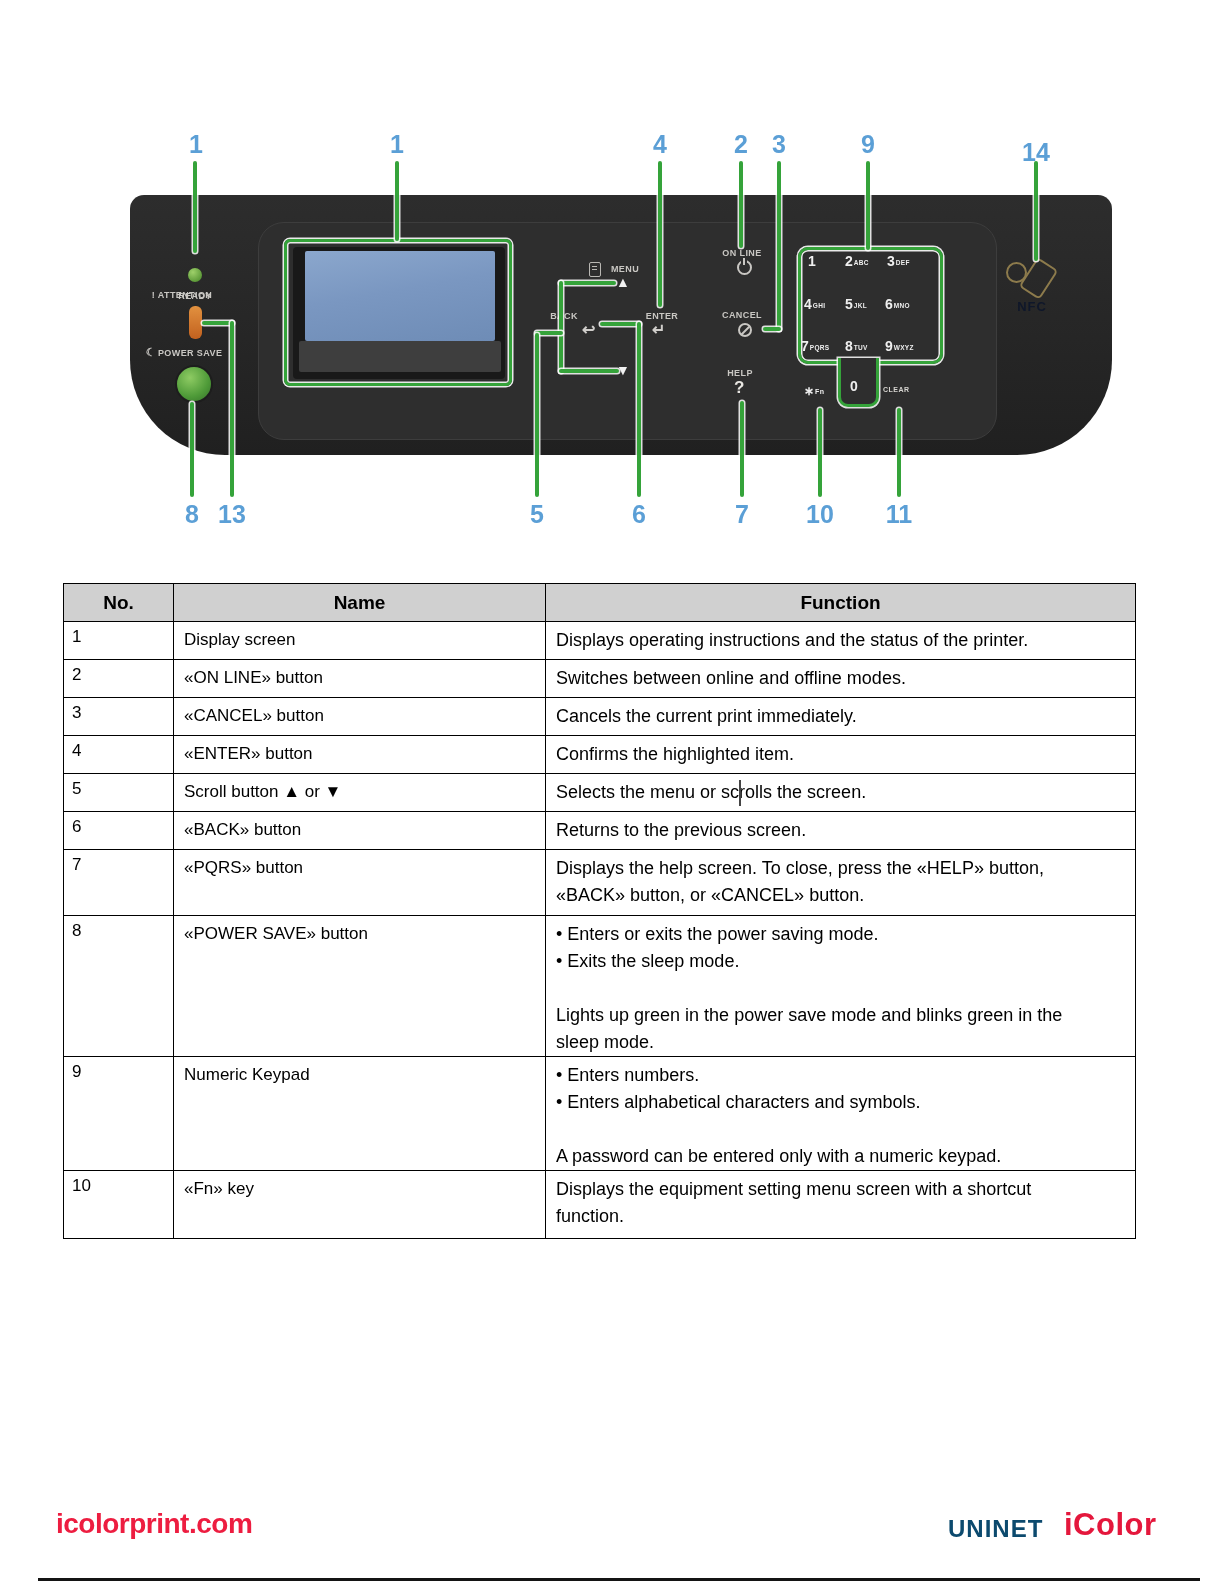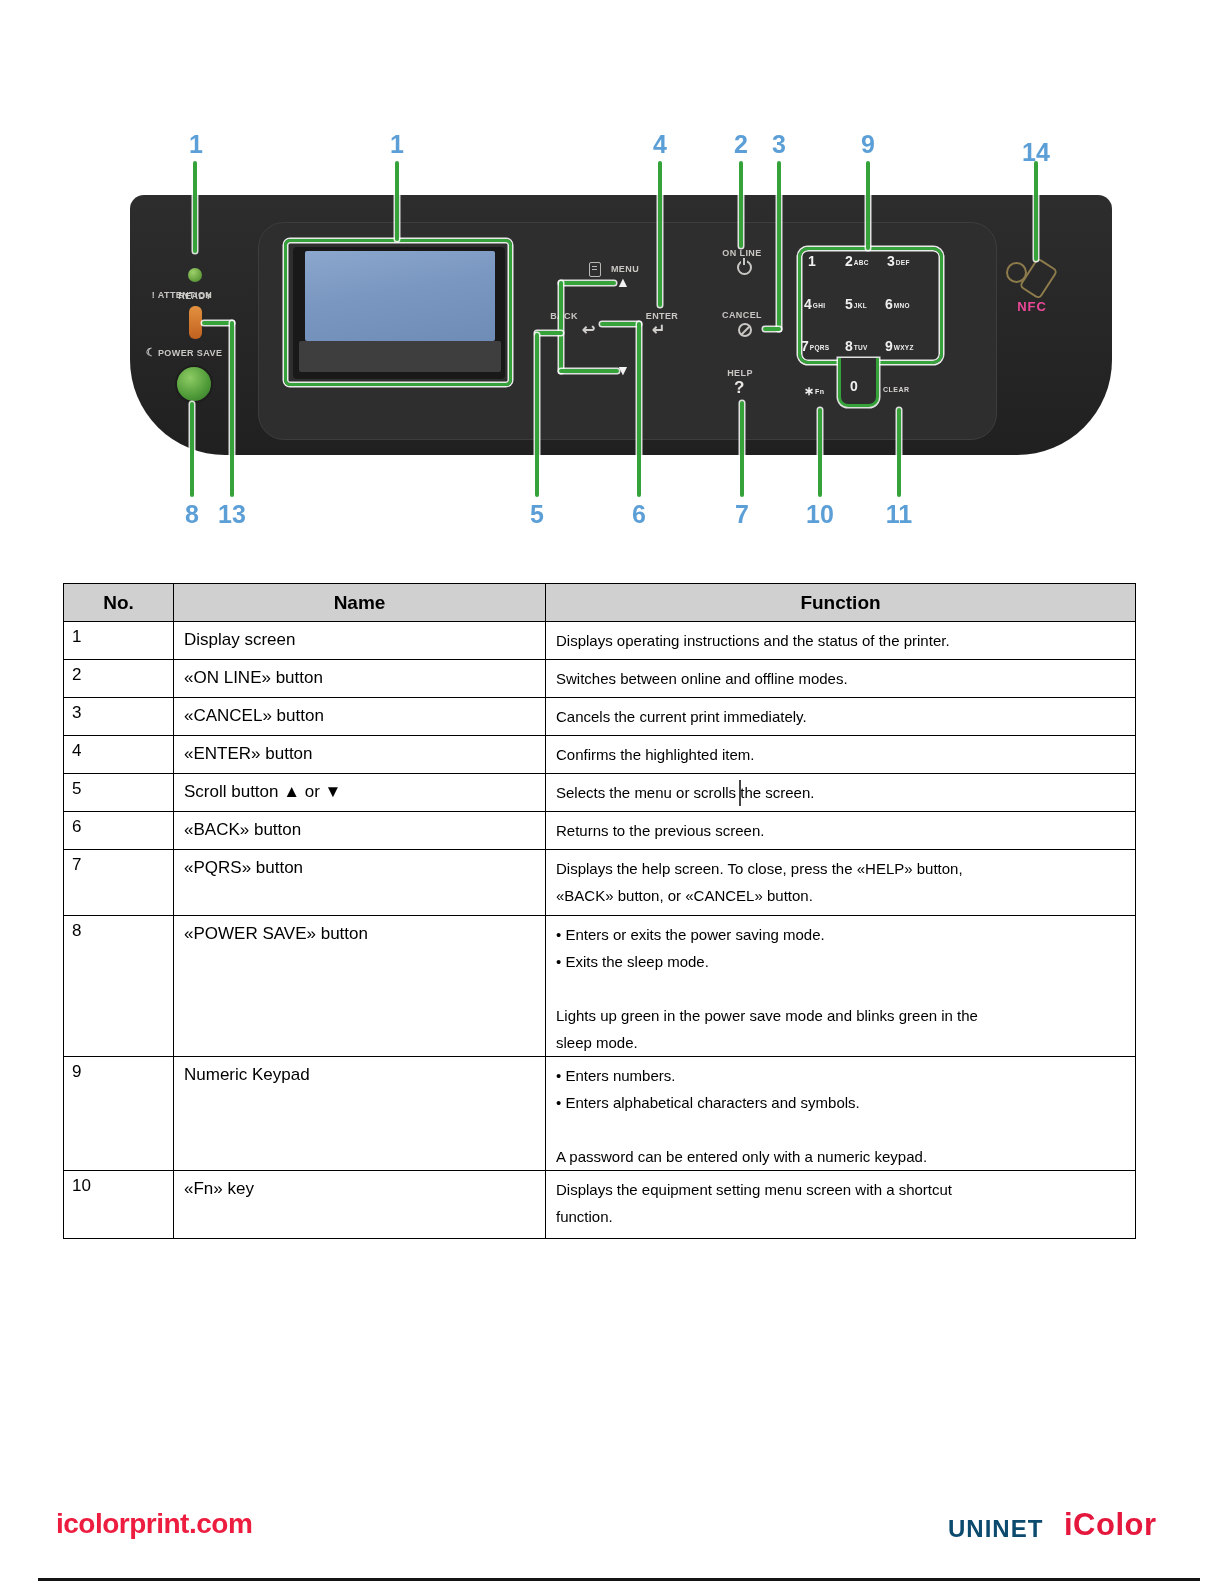--- a/index.html
+++ b/index.html
@@ -61,32 +61,32 @@
   .icon-menu{position:absolute;width:10px;height:13px;border:1.5px solid #b9b7b3;border-radius:2px;}
   .icon-menu::after{content:"";position:absolute;left:1.5px;top:2.5px;width:5px;height:1.5px;background:#b9b7b3;
                     box-shadow:0 3px 0 #b9b7b3;}
   .helpq{position:absolute;color:#e8e6e2;font-size:17px;font-weight:bold;}
   .moon{color:#c9c7c3;font-size:11px;margin-right:2px;}
 
   
   .nfc-circle{position:absolute;width:17px;height:17px;border:2.5px solid #8d7b4c;border-radius:50%;}
   .nfc-card{position:absolute;width:21px;height:31px;border:2.5px solid #8d7b4c;border-radius:5px;
             transform:rotate(33deg);}
-  .nfc-label{position:absolute;width:40px;text-align:center;color:#ec4899;font-size:13px;
+  .nfc-label{position:absolute;width:40px;text-align:center;color:#0f172a;font-size:13px;
              font-weight:bold;letter-spacing:1px;}
 
   
   .tbl-wrap{position:absolute;left:63px;top:583px;}
   table.spec{border-collapse:collapse;table-layout:fixed;width:1072px;}
   table.spec th,table.spec td{border:1.5px solid #000;vertical-align:top;box-sizing:border-box;}
   table.spec th{background:#d0d0d0;font-size:19px;font-weight:bold;height:38px;text-align:center;
                 padding:0;vertical-align:middle;}
   td.c-no{padding:5px 4px 0 8px;font-size:17px;}
   td.c-name{padding:5px 4px 3px 10px;font-size:17px;line-height:26px;}
-  td.c-func{padding:5px 4px 0 10px;font-size:15px;line-height:27px;white-space:pre-line;position:relative;}
+  td.c-func{padding:5px 4px 0 10px;font-size:18px;line-height:27px;white-space:pre-line;position:relative;}
   tr.h38{height:38px;} tr.h66{height:66px;} tr.h140{height:140px;} tr.h112{height:112px;} tr.h68{height:68px;}
   .caret{position:absolute;left:193px;top:6px;width:1.5px;height:26px;background:#444;}
 
   
   .site{position:absolute;left:56px;top:1508px;font-size:28px;font-weight:800;color:#ed1d40;letter-spacing:-.5px;}
   .brand-uninet{position:absolute;left:948px;top:1515px;font-size:24px;font-weight:800;color:#0c4a6e;letter-spacing:1px;}
   .brand-icolor{position:absolute;left:1064px;top:1507px;font-size:31px;font-weight:800;color:#e4173c;letter-spacing:.5px;}
   .bottom-rule{position:absolute;left:38px;top:1578px;width:1162px;height:3px;background:#141414;}
 </style>
 </head>

